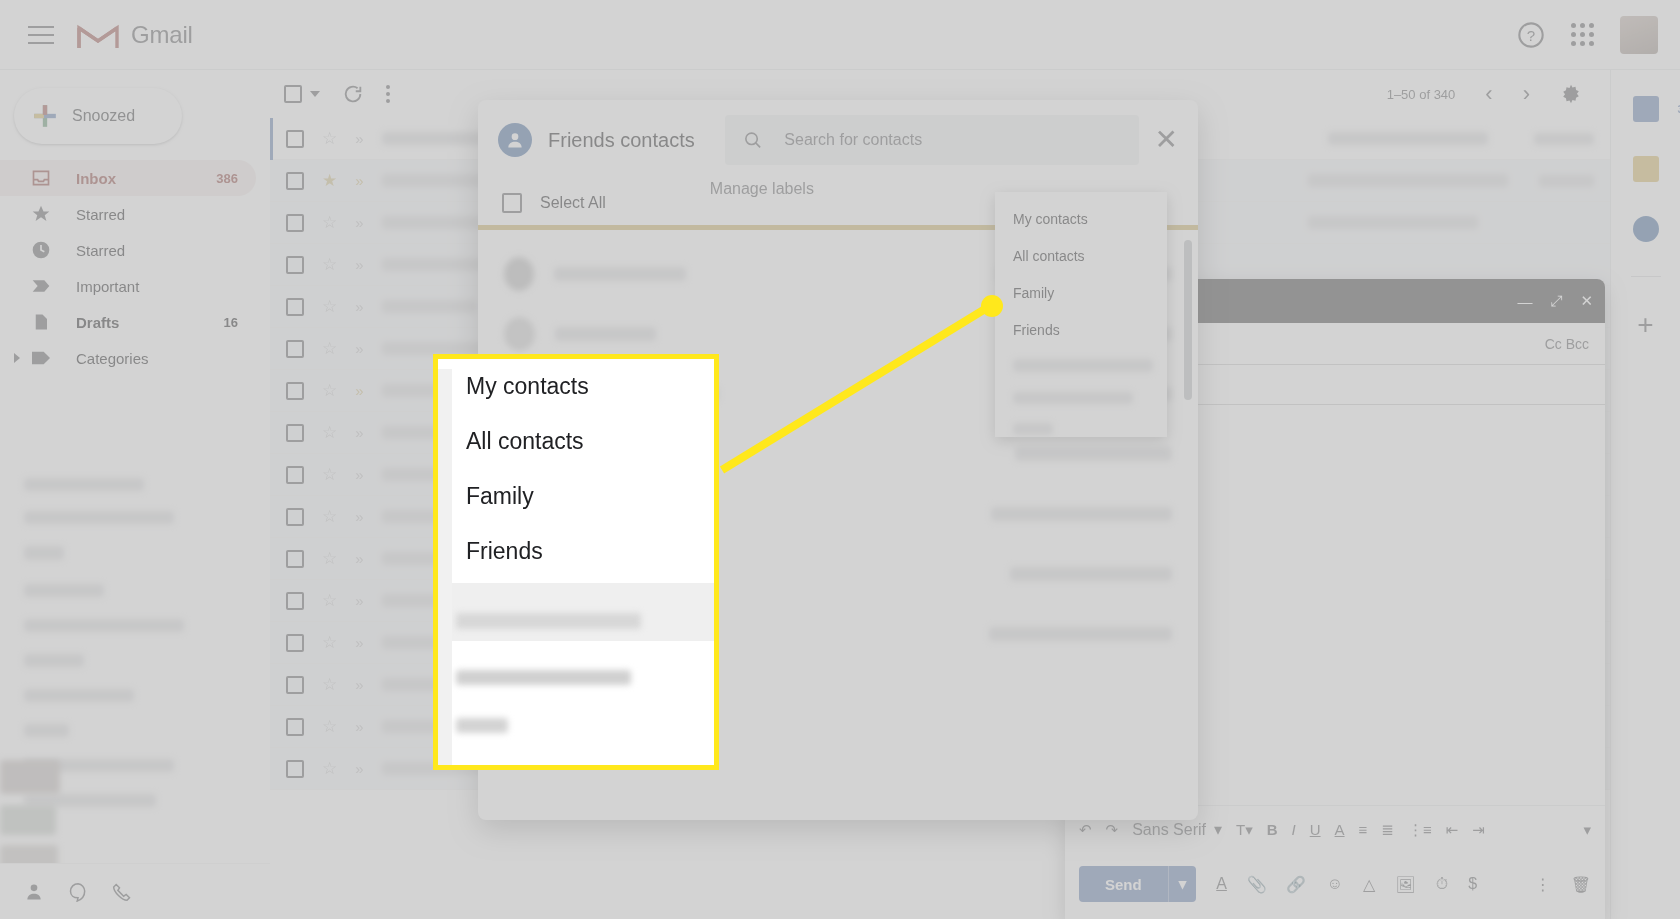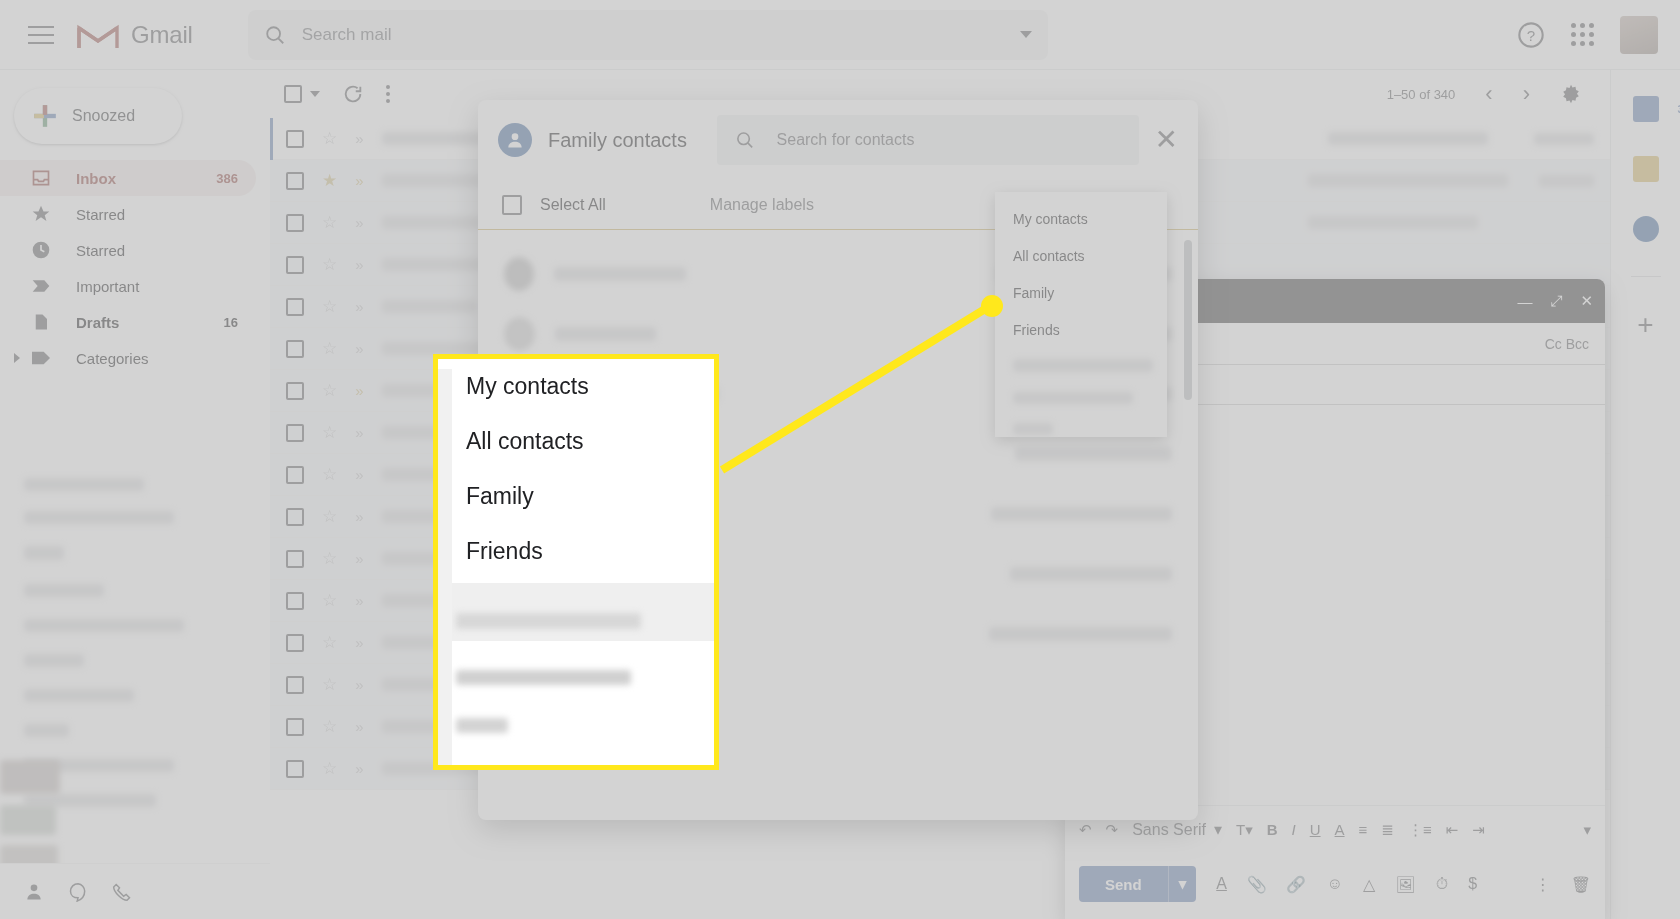--- a/index.html
+++ b/index.html
@@ -117,21 +117,21 @@
     position: absolute; left: 478px; top: 100px; width: 720px; height: 720px;
     background: #fff; border-radius: 8px; box-shadow: 0 10px 30px rgba(0,0,0,.3); overflow: hidden; z-index: 20;
   }
   .sc-head { height: 80px; display: flex; align-items: center; padding: 0 20px; gap: 16px; }
   .sc-avatar { width: 34px; height: 34px; border-radius: 50%; background: #1a73e8; display: flex; align-items: center; justify-content: center; }
   .sc-title { font-size: 20px; color: #202124; }
   .sc-search { flex: 1; height: 50px; background: #eceff1; border-radius: 4px; display: flex; align-items: center; gap: 22px; padding: 0 18px; margin-left: 14px;}
   .sc-search input { border: none; outline: none; background: transparent; font-size: 16px; color: #202124; font-family: "Liberation Sans", sans-serif; width: 100%; }
   .sc-search input::placeholder { color: #5f6368; }
   .sc-close { font-size: 28px; color: #5f6368; line-height: 1; }
-  .sc-sub { height: 50px; display: flex; align-items: center; padding: 0 24px; gap: 0; border-bottom: 1px solid #eab308;}
+  .sc-sub { height: 50px; display: flex; padding: 0 24px; gap: 0; border-bottom: 5px solid #eab308;}
   .sc-selectall { display: flex; align-items: center; gap: 18px; font-size: 16px; color: #202124; }
   .sc-cb { width: 20px; height: 20px; border: 2px solid #5f6368; border-radius: 2px; }
   .sc-managelabels { margin-left: 104px; font-size: 16px; color: #5f6368; }
   .sc-list { position: relative; height: 590px; padding: 14px 0; }
   .sc-row { height: 60px; display: flex; align-items: center; padding: 0 26px; gap: 20px; }
   .sc-scroll { position: absolute; right: 6px; top: 10px; width: 8px; height: 160px; background: #bdc1c6; border-radius: 4px; }
 
   
   .sc-dropdown {
     position: absolute; left: 995px; top: 192px; width: 172px; height: 245px;
@@ -165,28 +165,20 @@
       </div>
     <div class="gmail-logo">
       <svg class="gmail-m" viewBox="0 0 44 33">
         <path d="M3 30V10l19 13L41 10v20" fill="none" stroke="#ea4335" stroke-width="3.4"></path>
         <path d="M3 10l19 13L41 10" fill="none" stroke="#ea4335" stroke-width="3.4"></path>
         <path d="M3 10l0 20" stroke="#ea4335" stroke-width="3.4" fill="none"></path>
       </svg>
       <span class="gmail-word">Gmail</span>
     </div>
 
-    <div class="searchwrap">
-      <svg width="22" height="22" viewBox="0 0 24 24">
-        <circle cx="10.5" cy="10.5" r="7" fill="none" stroke="#5f6368" stroke-width="2"></circle>
-        <line x1="15.6" y1="15.6" x2="21" y2="21" stroke="#5f6368" stroke-width="2"></line>
-      </svg>
-      <input class="search-input" value="" placeholder="Search mail" style="">
-      <div class="caret-down"></div>
-    </div>
 
     <div class="topright">
       <svg class="round-ico" viewBox="0 0 24 24">
         <circle cx="12" cy="12" r="10" fill="none" stroke="#5f6368" stroke-width="1.8"></circle>
         <text x="12" y="17" font-size="13" text-anchor="middle" fill="#5f6368" font-family="Liberation Sans">?</text>
       </svg>
       <div class="apps-grid">
         <span></span>
           <span></span>
           <span></span>
@@ -503,21 +495,21 @@
   </div>
 
   <div class="sc-dialog">
     <div class="sc-head">
       <div class="sc-avatar">
         <svg width="20" height="20" viewBox="0 0 24 24">
             <circle cx="12" cy="8" r="4" fill="#fff"></circle>
             <path d="M4 21c0-5 4-7 8-7s8 2 8 7z" fill="#fff"></path>
           </svg>
       </div>
-      <span class="sc-title">Family contacts</span>
+      <span class="sc-title">Friends contacts</span>
       <div class="sc-search">
         <svg width="22" height="22" viewBox="0 0 24 24">
           <circle cx="10.5" cy="10.5" r="7" fill="none" stroke="#5f6368" stroke-width="2"></circle>
           <line x1="15.6" y1="15.6" x2="21" y2="21" stroke="#5f6368" stroke-width="2"></line>
         </svg>
         <input value="" placeholder="Search for contacts" style="">
       </div>
       <span class="sc-close">✕</span>
     </div>
     <div class="sc-sub">

